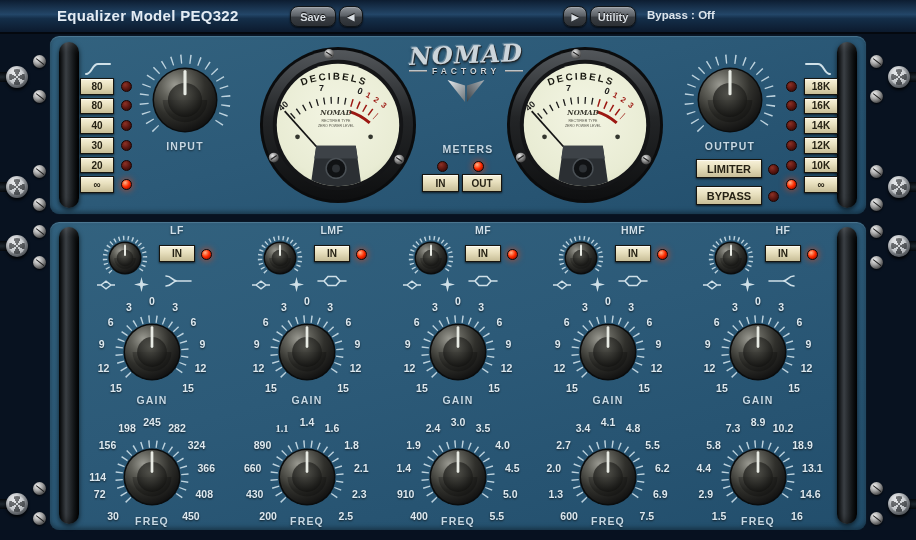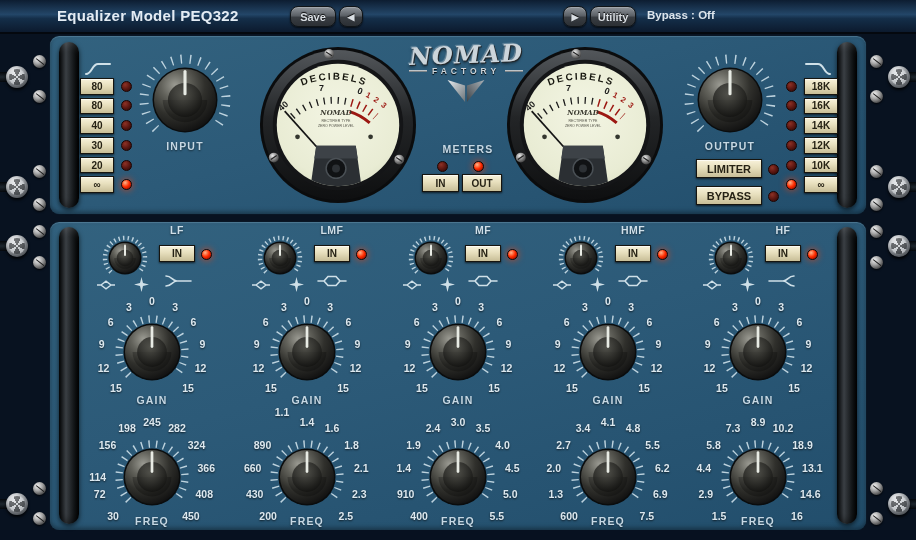--- a/index.html
+++ b/index.html
@@ -490,21 +490,21 @@
     <circle cx="38" cy="38" r="27" fill="url(#knobG)"></circle>
     <path d="M 18.560000000000002 38 a 19.439999999999998 19.439999999999998 0 0 0 38.879999999999995 0 z" fill="#00000040"></path>
     <circle cx="38" cy="38" r="14.9" fill="url(#knobInner)" opacity="0.85"></circle>
     <line x1="38" y1="13.5" x2="38" y2="32.6" stroke="#e8ebe4" stroke-width="2.7" stroke-linecap="round"></line>
   </svg></div>
       <div class="scale">
           <span class="scale-label" style="left: 36.1px; top: 291.9px;">200</span>
           <span class="scale-label" style="left: 22.7px; top: 270px;">430</span>
           <span class="scale-label" style="left: 20.7px; top: 244.4px;">660</span>
           <span class="scale-label" style="left: 30.5px; top: 220.7px;">890</span>
-          <span class="scale-label" style="left: 50px; top: 188px;">1.1</span>
+          <span class="scale-label" style="left: 50px; top: 204px; font-family: Liberation Serif, serif;">1.1</span>
           <span class="scale-label" style="left: 75px; top: 198px;">1.4</span>
           <span class="scale-label" style="left: 100px; top: 204px;">1.6</span>
           <span class="scale-label" style="left: 119.5px; top: 220.7px;">1.8</span>
           <span class="scale-label" style="left: 129.3px; top: 244.4px;">2.1</span>
           <span class="scale-label" style="left: 127.3px; top: 270px;">2.3</span>
           <span class="scale-label" style="left: 113.9px; top: 291.9px;">2.5</span>
         </div>
       <div class="panel-label freq-lab">FREQ</div>
     </div>
 

